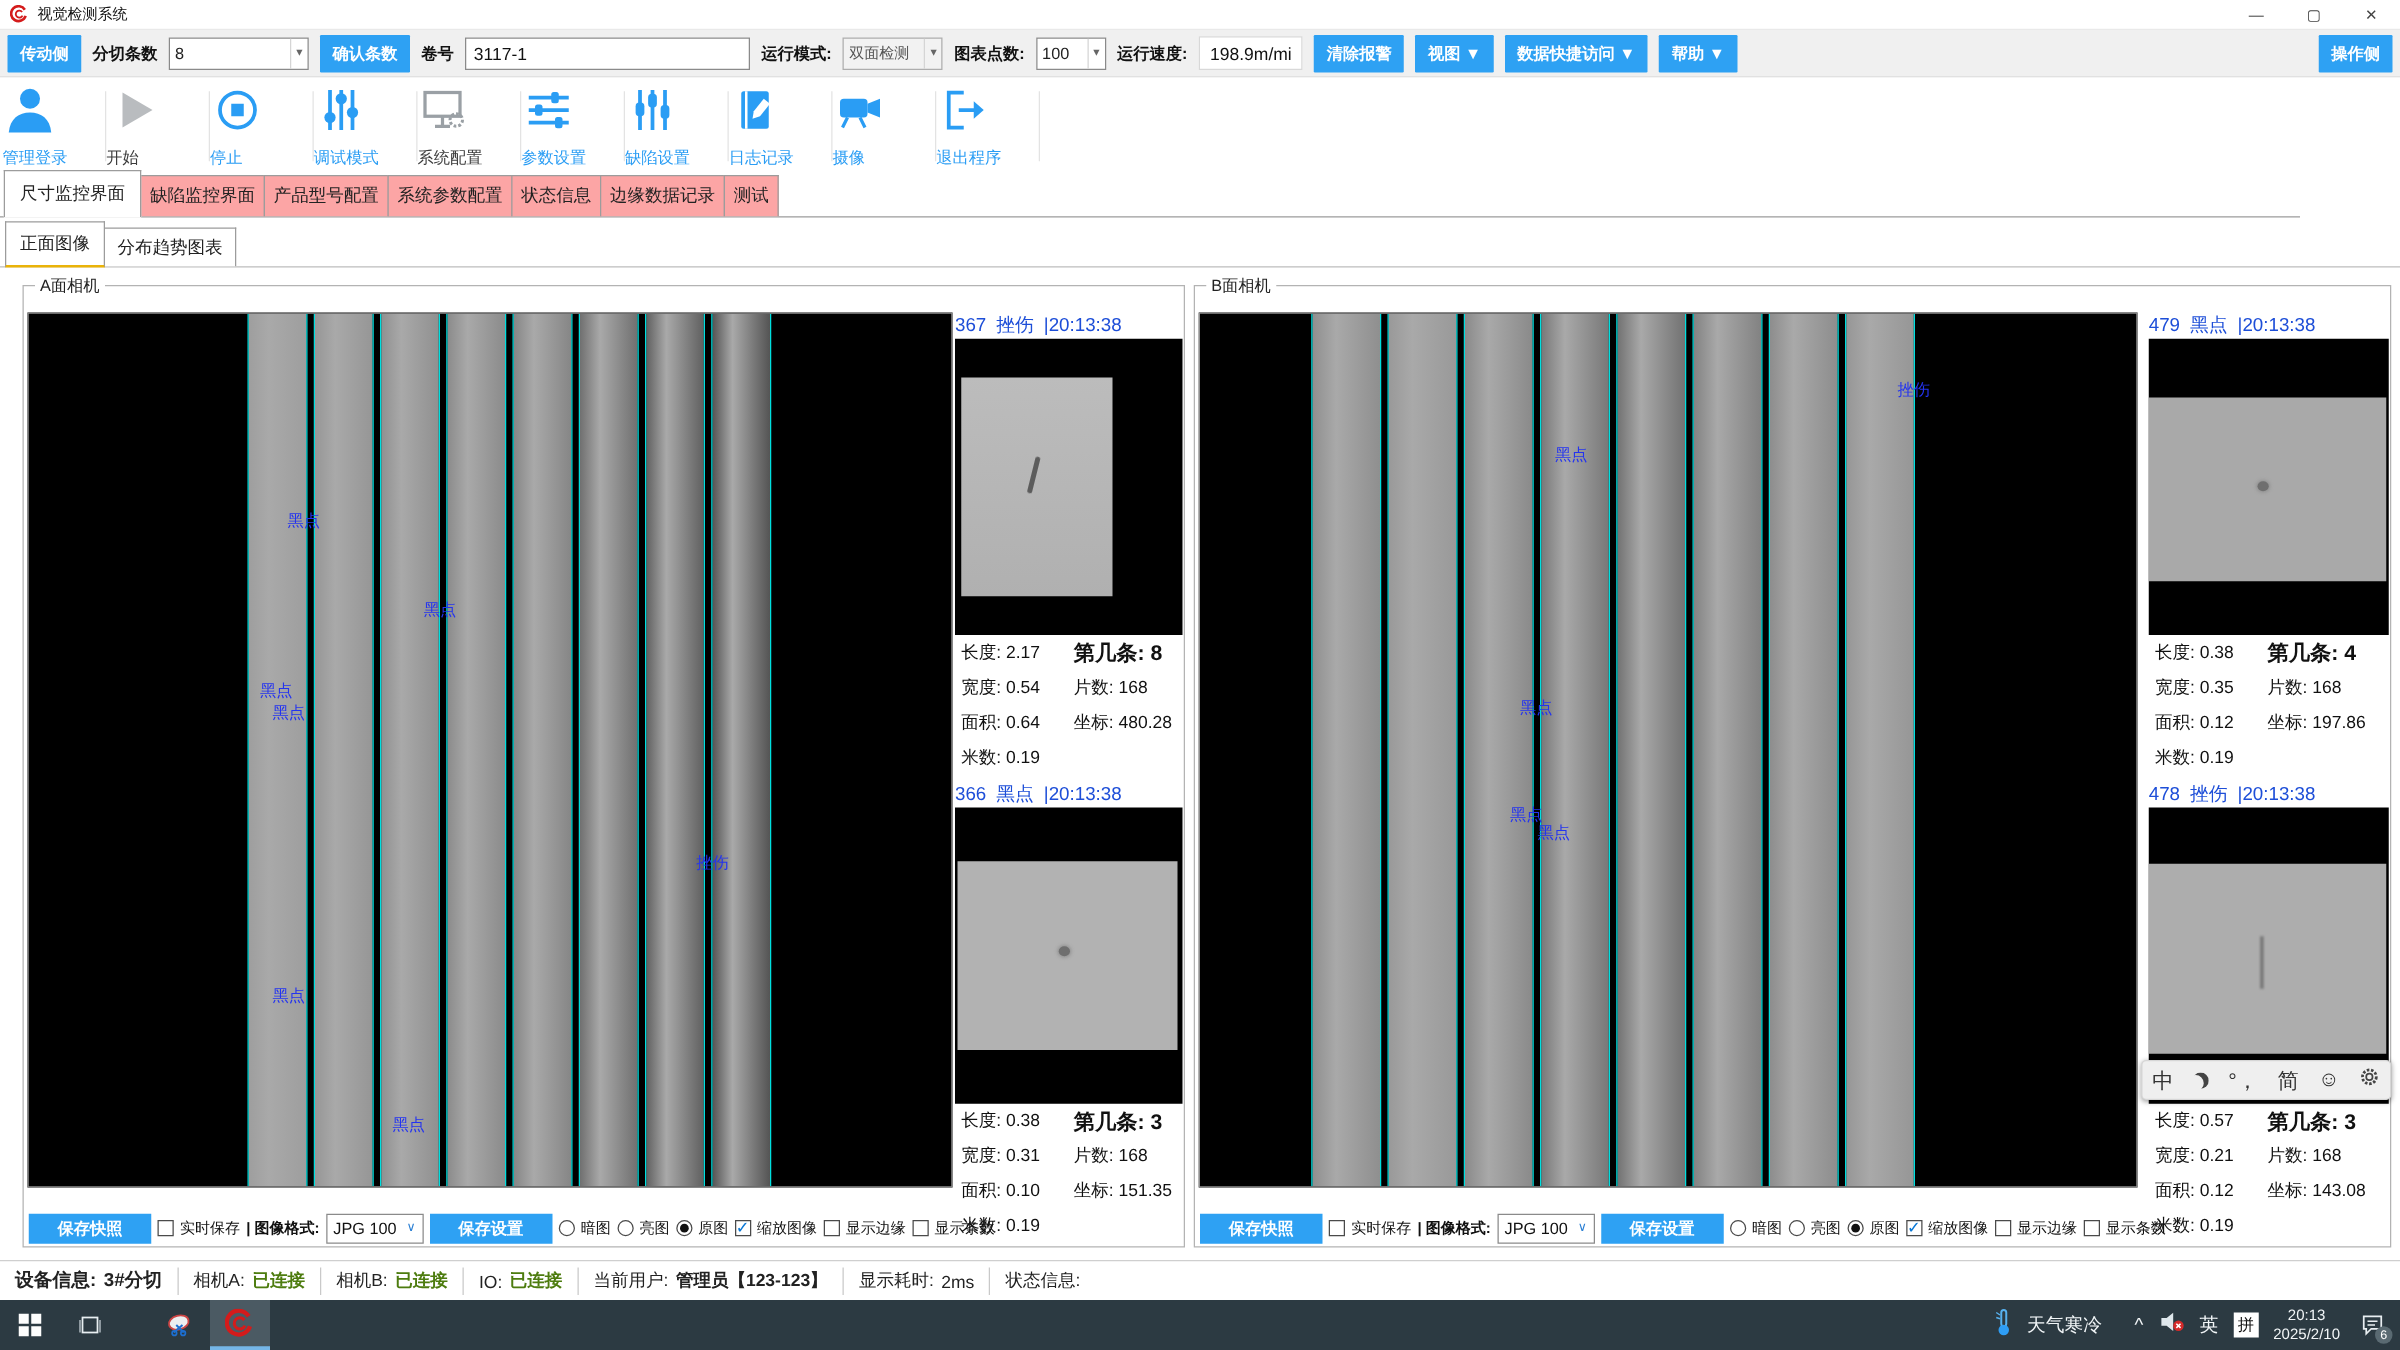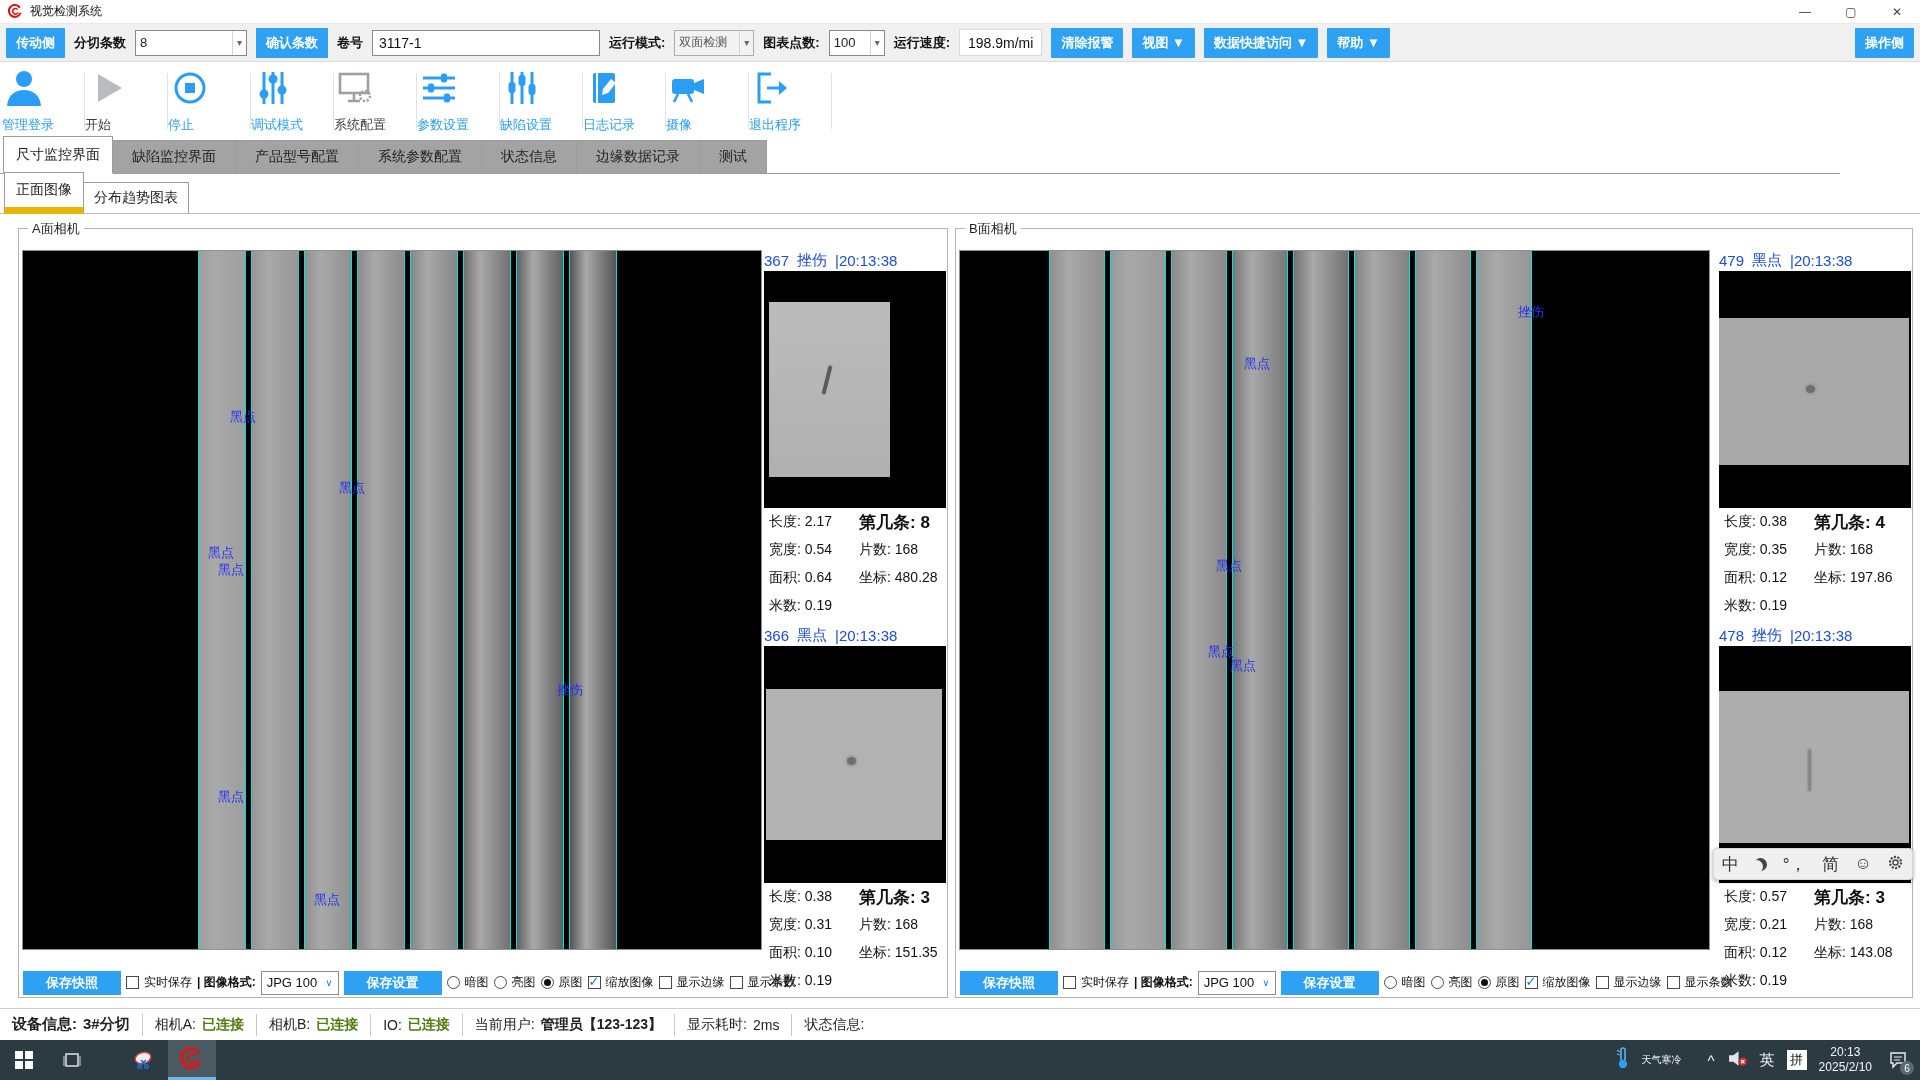--- a/index.html
+++ b/index.html
@@ -36,28 +36,28 @@
     display:flex;align-items:center;padding-left:2px;}
   .ibitem{width:82px;height:70px;display:flex;flex-direction:column;align-items:flex-start;
     justify-content:center;gap:4px;}
   .ibitem .lab{font-size:13px;color:#2a9df4;white-space:nowrap;}
   .ibitem.dis .lab{color:#3c3c3c;}
   .ibsep{width:1px;height:56px;background:#e3e3e3;}
 
   
   .maintabs{position:absolute;left:0;top:140px;width:1840px;height:34px;
     border-bottom:1px solid #9c9c9c;display:flex;align-items:flex-end;padding-left:3px;}
-  .mtab{font-size:14px;color:#222;padding:7px 19px;border:1px solid #9c9c9c;border-bottom:none;
-    background:#a3a3a3;margin-right:-1px;position:relative;}
+  .mtab{font-size:14px;color:#222;padding:7px 7px;border:1px solid #9c9c9c;border-bottom:none;
+    background:#fca5a5;margin-right:-1px;position:relative;}
   .mtab.active{padding:9px 12px;background:#fff;z-index:2;margin-bottom:-1px;border-bottom:1px solid #fff;}
   .subtabs{position:absolute;left:0;top:174px;width:1920px;height:40px;
     border-bottom:1px solid #bdbdbd;display:flex;align-items:flex-end;padding-left:4px;}
   .stab{font-size:14px;color:#222;padding:6px 10px;border:1px solid #9c9c9c;border-bottom:none;
     background:#fff;margin-right:-1px;}
-  .stab.active{padding:8px 11px;margin-bottom:-1px;border-bottom:7px solid #eab308;z-index:2;text-align:center;}
+  .stab.active{padding:8px 11px;margin-bottom:-1px;border-bottom:2px solid #eab308;z-index:2;text-align:center;}
 
   
   .group{position:absolute;border:1px solid #b3b3b3;background:#fff;}
   #groupA{left:18px;top:228px;width:930px;height:770px;}
   #groupB{left:955px;top:228px;width:958px;height:770px;}
   .gtitle{position:absolute;top:-9px;left:9px;background:#fff;padding:0 4px;font-size:13px;color:#222;}
 
   
   .cam{position:absolute;left:3px;top:21px;height:700px;background:#000;
     border:1px solid #8f8f8f;overflow:hidden;}
@@ -112,21 +112,21 @@
   .green{color:#4d7c0f;font-weight:bold;text-align:right;}
 
   
   .taskbar{position:absolute;left:0;top:1040px;width:1920px;height:40px;background:#2c3a42;
     display:flex;align-items:center;color:#fff;}
   .tb-btn{width:48px;height:40px;display:flex;align-items:center;justify-content:center;flex:none;}
   .winlogo{display:grid;grid-template-columns:8px 8px;grid-template-rows:8px 8px;gap:2px;}
   .winlogo span{background:#fdfdfd;}
   .tb-app{background:#4b5a63;border-bottom:3px solid #75b6e7;}
   .tb-right{margin-left:auto;display:flex;align-items:center;gap:12px;padding-right:8px;}
-  .tb-text{font-size:10px;color:#f2f6f8;}
+  .tb-text{font-size:15px;color:#f2f6f8;}
   .imebox{width:20px;height:20px;background:#fff;color:#111;font-size:13px;display:flex;
     align-items:center;justify-content:center;}
   .clock{font-size:12px;line-height:15px;text-align:center;color:#f2f6f8;}
   .notif{position:relative;width:28px;height:28px;display:flex;align-items:center;justify-content:center;}
   .badge{position:absolute;right:-2px;bottom:-1px;width:14px;height:14px;border-radius:50%;
     background:#5a6a72;color:#fff;font-size:10px;display:flex;align-items:center;justify-content:center;}
 
   
   .imebar{position:absolute;left:1713px;top:848px;width:200px;height:32px;background:#efefef;
     border:1px solid #d6d6d6;border-radius:4px;box-shadow:0 1px 4px rgba(0,0,0,.35);

